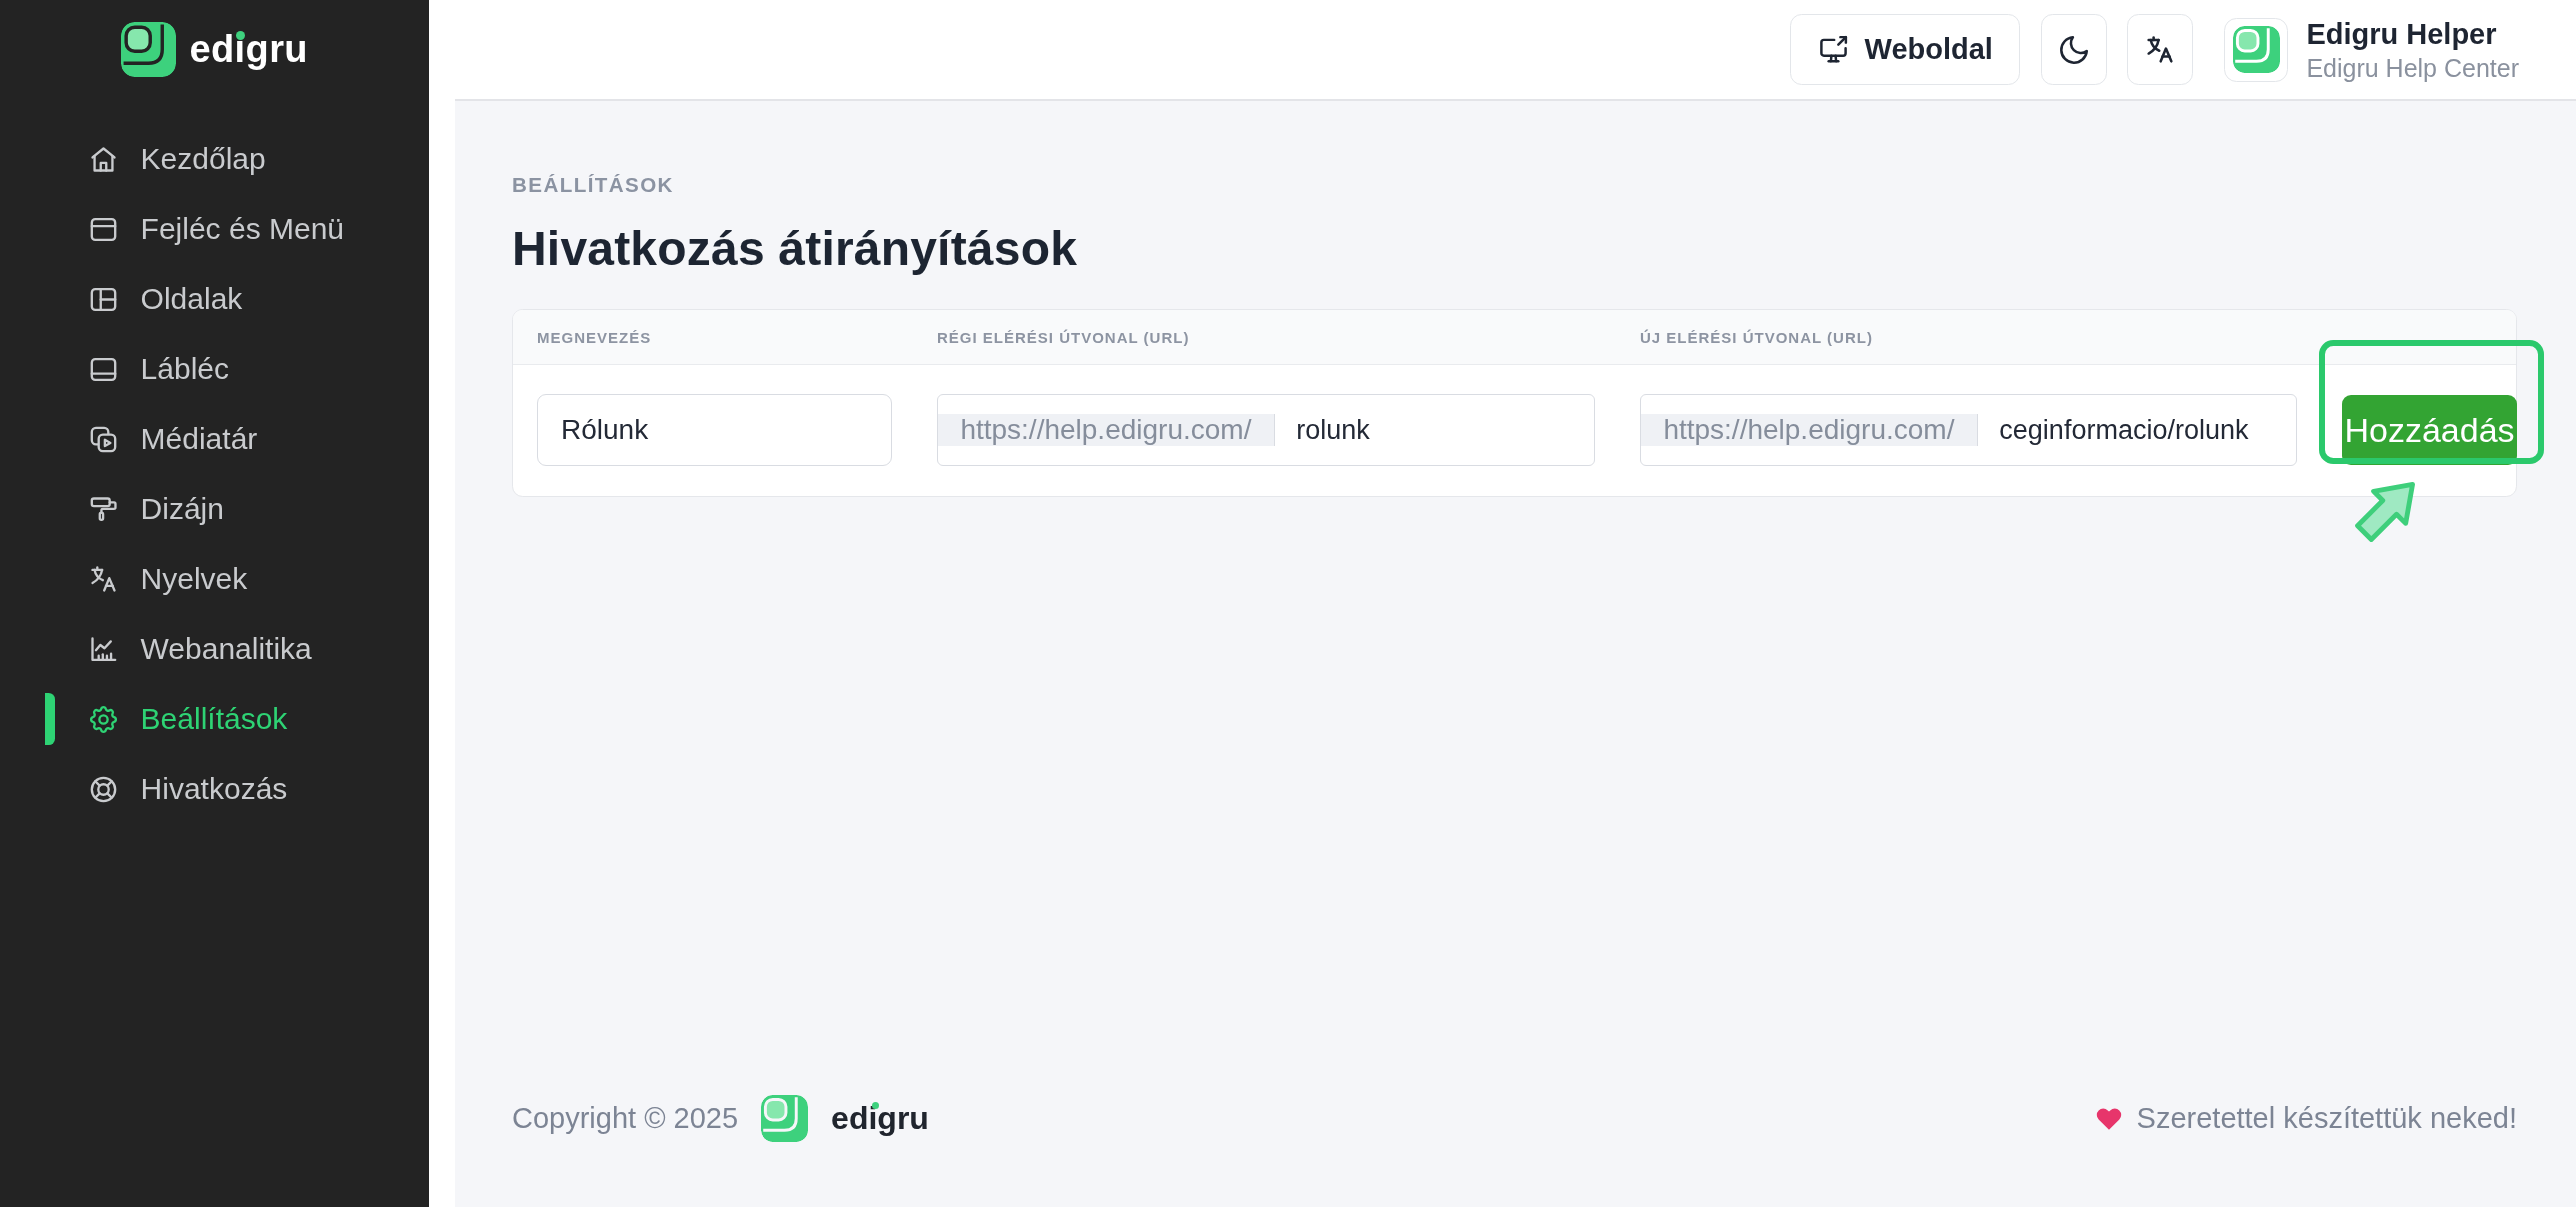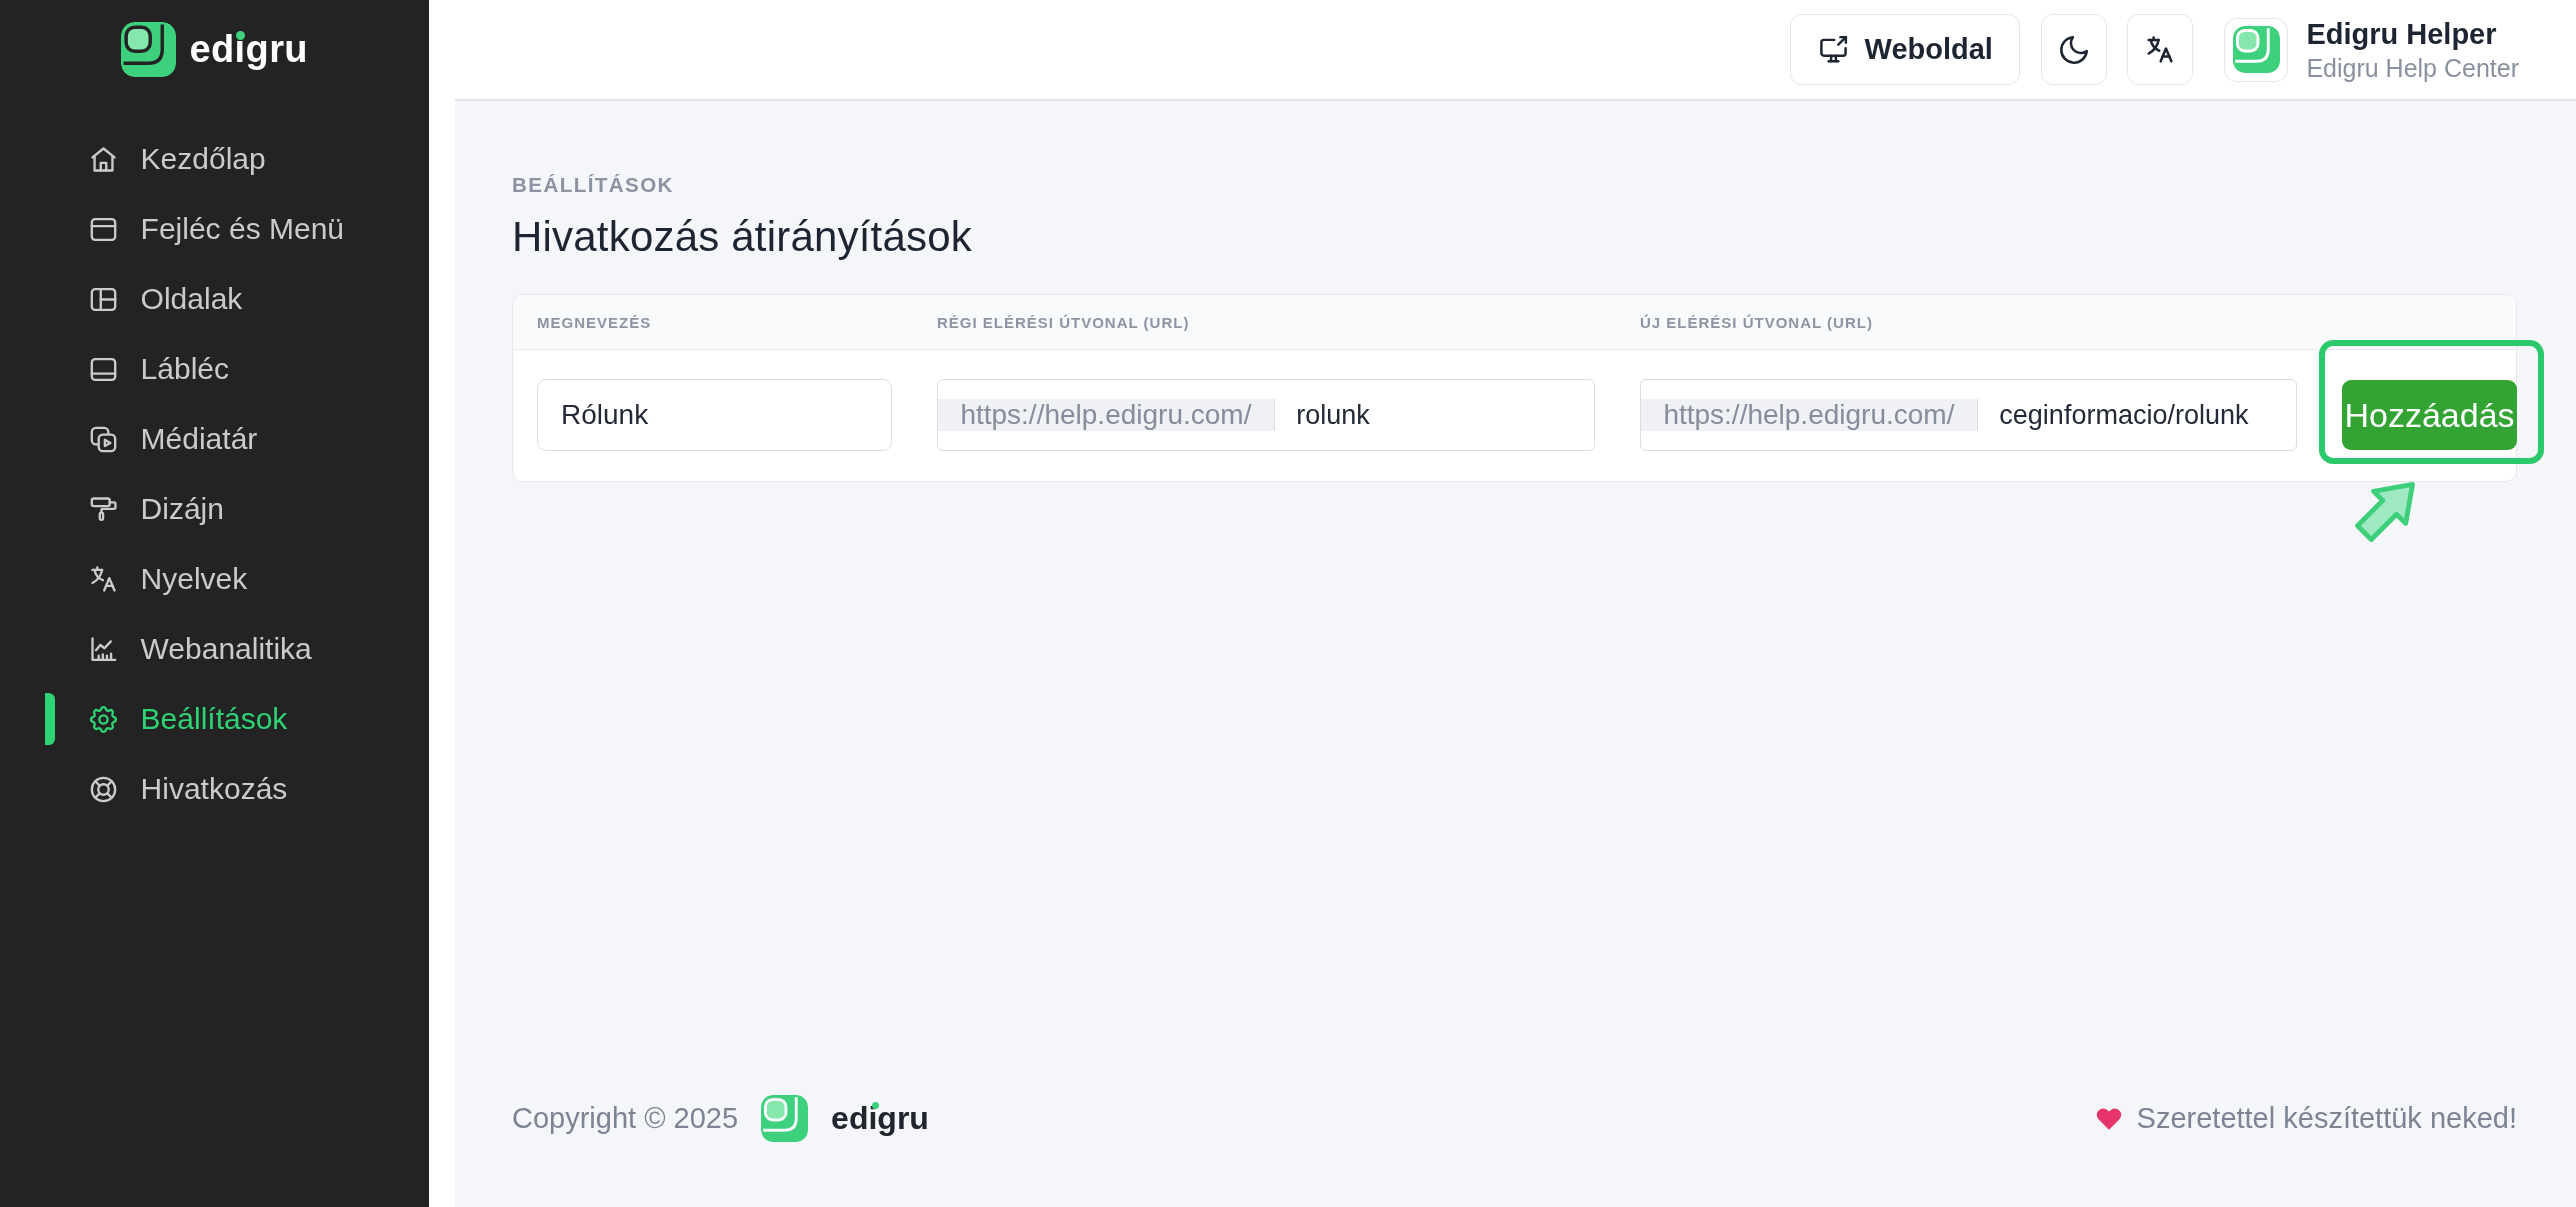--- a/index.html
+++ b/index.html
@@ -27,21 +27,21 @@
   .icon-btn { width:66px; height:71px; background:#fff; border:1.8px solid #e3e6ea; border-radius:11.6px; display:flex; align-items:center; justify-content:center; cursor:pointer; }
   .icon-btn svg { width:34px; height:34px; stroke:#1e2532; fill:none; stroke-width:1.8; stroke-linecap:round; stroke-linejoin:round; }
   .profile { display:flex; align-items:center; gap:18px; margin-left:10.7px; cursor:pointer; }
   .profile-logo { width:64px; height:64px; border:1.8px solid #e3e6ea; border-radius:12.5px; background:#fff; display:flex; align-items:center; justify-content:center; }
   .profile-name { font-size:29px; font-weight:700; color:#1e2532; line-height:1.25; }
   .profile-sub { font-size:25px; color:#8a919e; line-height:1.2; }
 
   
   .content { flex:1; background:#f5f6f9; position:relative; display:flex; flex-direction:column; padding:0 59px 0 57px; min-height:0; }
   .eyebrow { margin-top:72px; font-size:20.6px; font-weight:700; color:#8b93a2; letter-spacing:1.4px; }
-  .page-title { margin-top:16px; font-size:42px; font-weight:400; color:#1d2532; letter-spacing:0.2px; }
+  .page-title { margin-top:24px; font-size:48px; font-weight:700; color:#1d2532; letter-spacing:0.2px; }
 
   .card { margin-top:33px; background:#fff; border:1.8px solid #e5e7eb; border-radius:10.7px; }
   .grid-cols { display:grid; grid-template-columns:355px 658px 657px 1fr; column-gap:45px; padding-left:24px; padding-right:24px; }
   .card-head { height:55px; align-items:center; background:#f9fafb; border-bottom:1.8px solid #e9ebee; border-radius:9px 9px 0 0; }
   .col-label { font-size:15px; font-weight:700; color:#8d94a2; letter-spacing:1px; white-space:nowrap; }
   .card-row { padding-top:29px; padding-bottom:30px; align-items:center; }
 
   .text-input { height:72px; width:100%; border:1.8px solid #d9dce2; border-radius:9px; background:#fff; padding:0 23px; font-family:inherit; font-size:28px; color:#232936; outline:none; }
   .input-group { display:flex; height:72px; border:1.8px solid #d9dce2; border-radius:6px; background:#fff; overflow:hidden;align-items:center; }
   .input-prefix { background:#eff1f5; color:#858d9b; display:flex; align-items:center; padding:0 22.4px; font-size:28px; white-space:nowrap; border-right:1.8px solid #d9dce2; }

